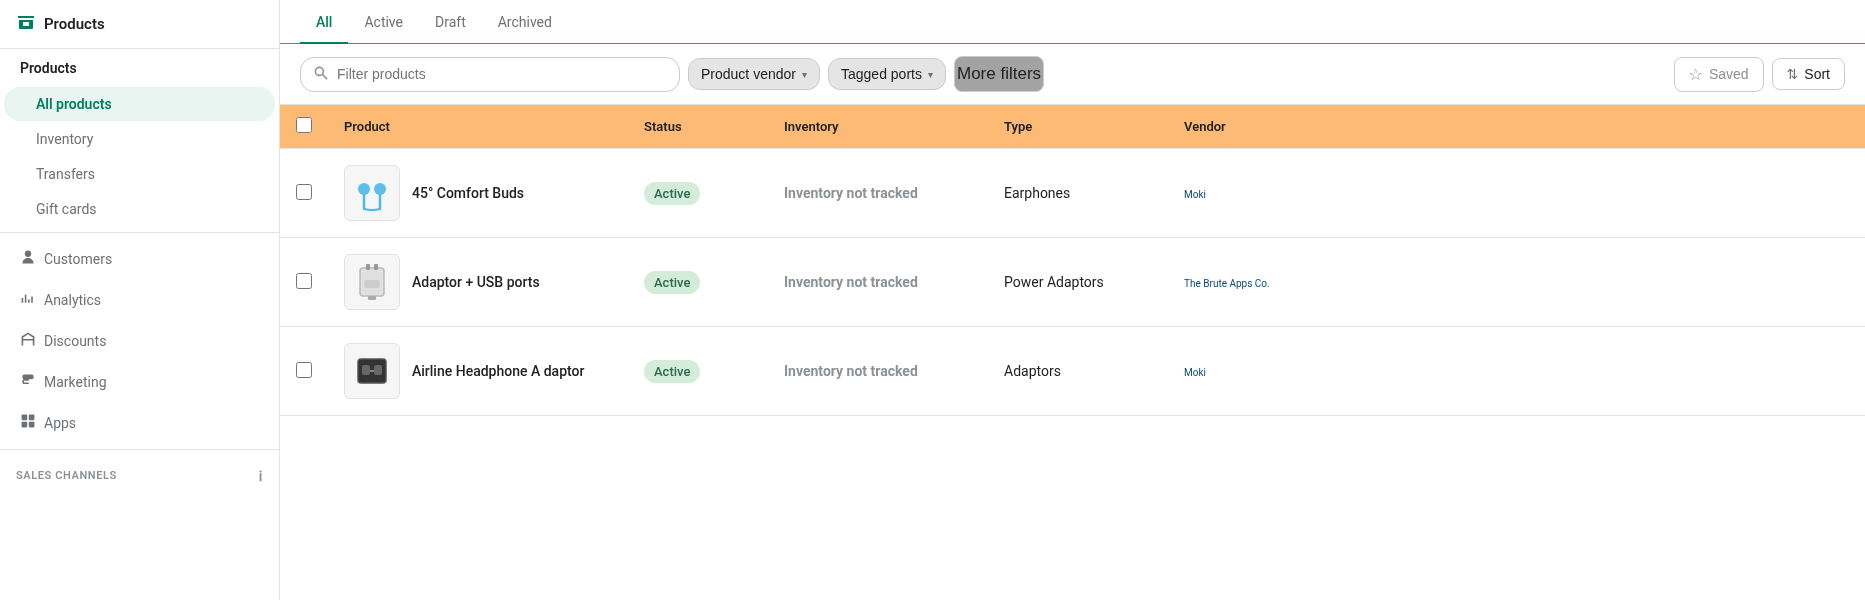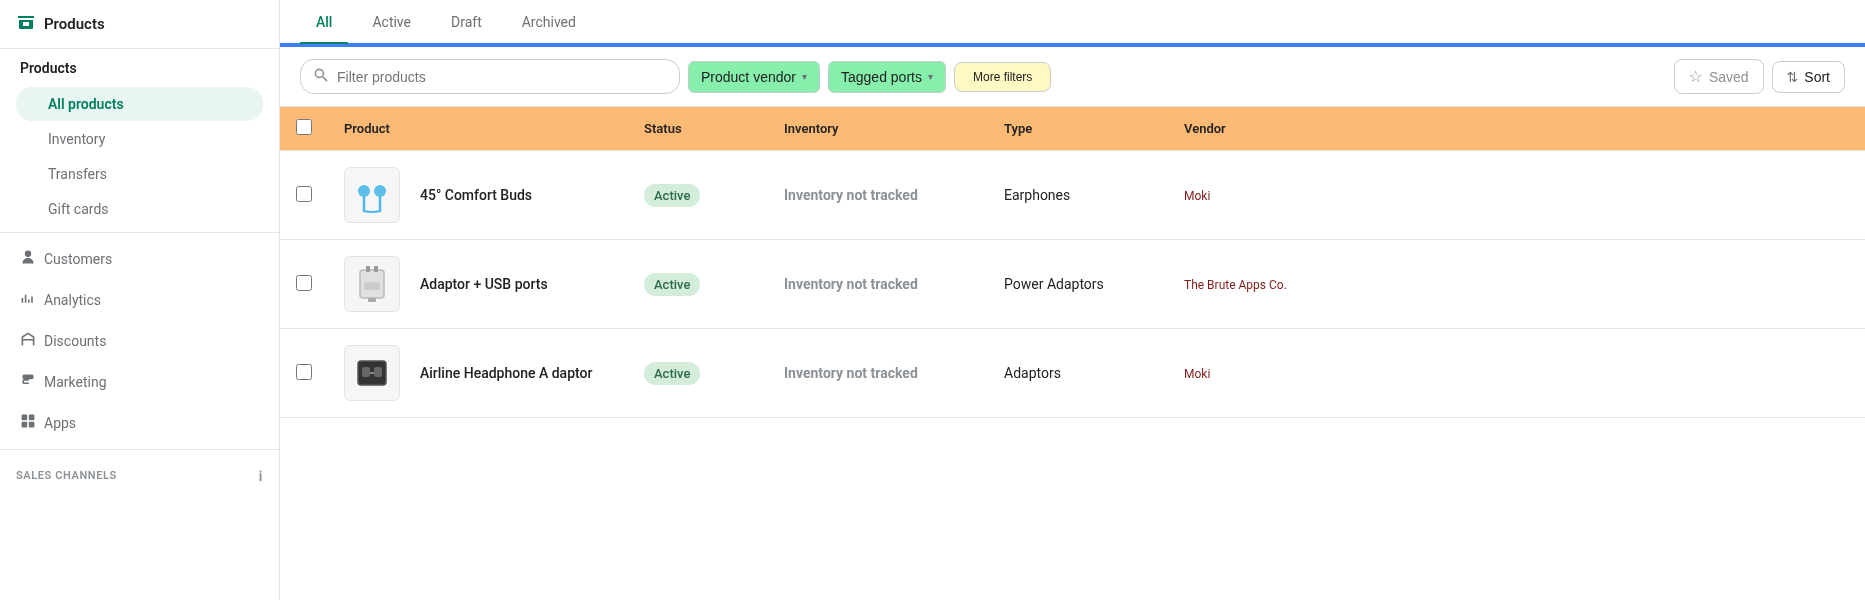--- a/index.html
+++ b/index.html
@@ -42,21 +42,21 @@
     .sidebar-item.selected-parent {
       color: #202223;
       font-weight: 600;
     }
     .sidebar-sub-item {
       padding: 9px 4px 9px 32px;
       cursor: pointer;
       color: #6d7175;
       font-size: 14px;
       border-radius: 16px;
-      margin: 1px 16px;
+      margin: 1px 4px;
     }
     .sidebar-sub-item.active {
       background: #e8f5f0;
       color: #008060;
       font-weight: 600;
     }
     .sidebar-section-label {
       padding: 10px 16px 4px;
       font-size: 11px;
       font-weight: 600;
@@ -84,24 +84,24 @@
       flex: 1;
       display: flex;
       flex-direction: column;
       overflow: hidden;
       background: #f6f6f7;
     }
 
     
     .tabs-bar {
       background: #fff;
-      border-bottom: 4px solid #3b82f6;
+      border-bottom: 1px solid #3b82f6;
       display: flex;
       padding: 0 20px;
-      gap: 8px;
+      gap: 0;
     }
     .tab {
       padding: 14px 16px 12px;
       cursor: pointer;
       color: #6d7175;
       font-size: 14px;
       border-bottom: 2px solid transparent;
       margin-bottom: -1px;
     }
     .tab.active {
@@ -136,35 +136,35 @@
       font-size: 14px;
       color: #202223;
       background: transparent;
       width: 100%;
     }
     .filter-btn {
       display: flex;
       align-items: center;
       gap: 6px;
       border: 1px solid #c9cccf;
-      border-radius: 6px;
+      border-radius: 12px;
       padding: 7px 12px;
-      background: #86efac;
+      background: #e5e5e5;
       cursor: pointer;
       font-size: 14px;
       color: #202223;
       white-space: nowrap;
     }
     .more-filters-btn {
       border: 1px solid #c9cccf;
       border-radius: 8px;
-      padding: 7px 18px;
-      background: #fef9c3;
-      cursor: pointer;
-      font-size: 12px;
+      padding: 7px 2px;
+      background: #a3a3a3;
+      cursor: pointer;
+      font-size: 17px;
       color: #202223;
     }
     .saved-btn {
       display: flex;
       align-items: center;
       gap: 6px;
       border: 1px solid #c9cccf;
       border-radius: 8px;
       padding: 7px 14px;
       background: #fff;
@@ -220,21 +220,21 @@
     }
     td {
       padding: 16px;
       vertical-align: middle;
     }
     td:first-child { width: 44px; }
 
     .product-cell {
       display: flex;
       align-items: center;
-      gap: 20px;
+      gap: 12px;
     }
     .product-image {
       width: 56px;
       height: 56px;
       border: 1px solid #e1e3e5;
       border-radius: 6px;
       background: #f6f6f7;
       display: flex;
       align-items: center;
       justify-content: center;
@@ -261,22 +261,22 @@
     .inventory-text {
       color: #8c9196;
       font-size: 14px;
       font-weight: bold;
     }
     .type-text {
       color: #202223;
       font-size: 14px;
     }
     .vendor-text {
-      color: #7f1d1d;
-      font-size: 12px;
+      color: #0c4a6e;
+      font-size: 10px;
     }
 
     input[type="checkbox"] {
       width: 16px;
       height: 16px;
       cursor: pointer;
       accent-color: #008060;
     }
 
     

